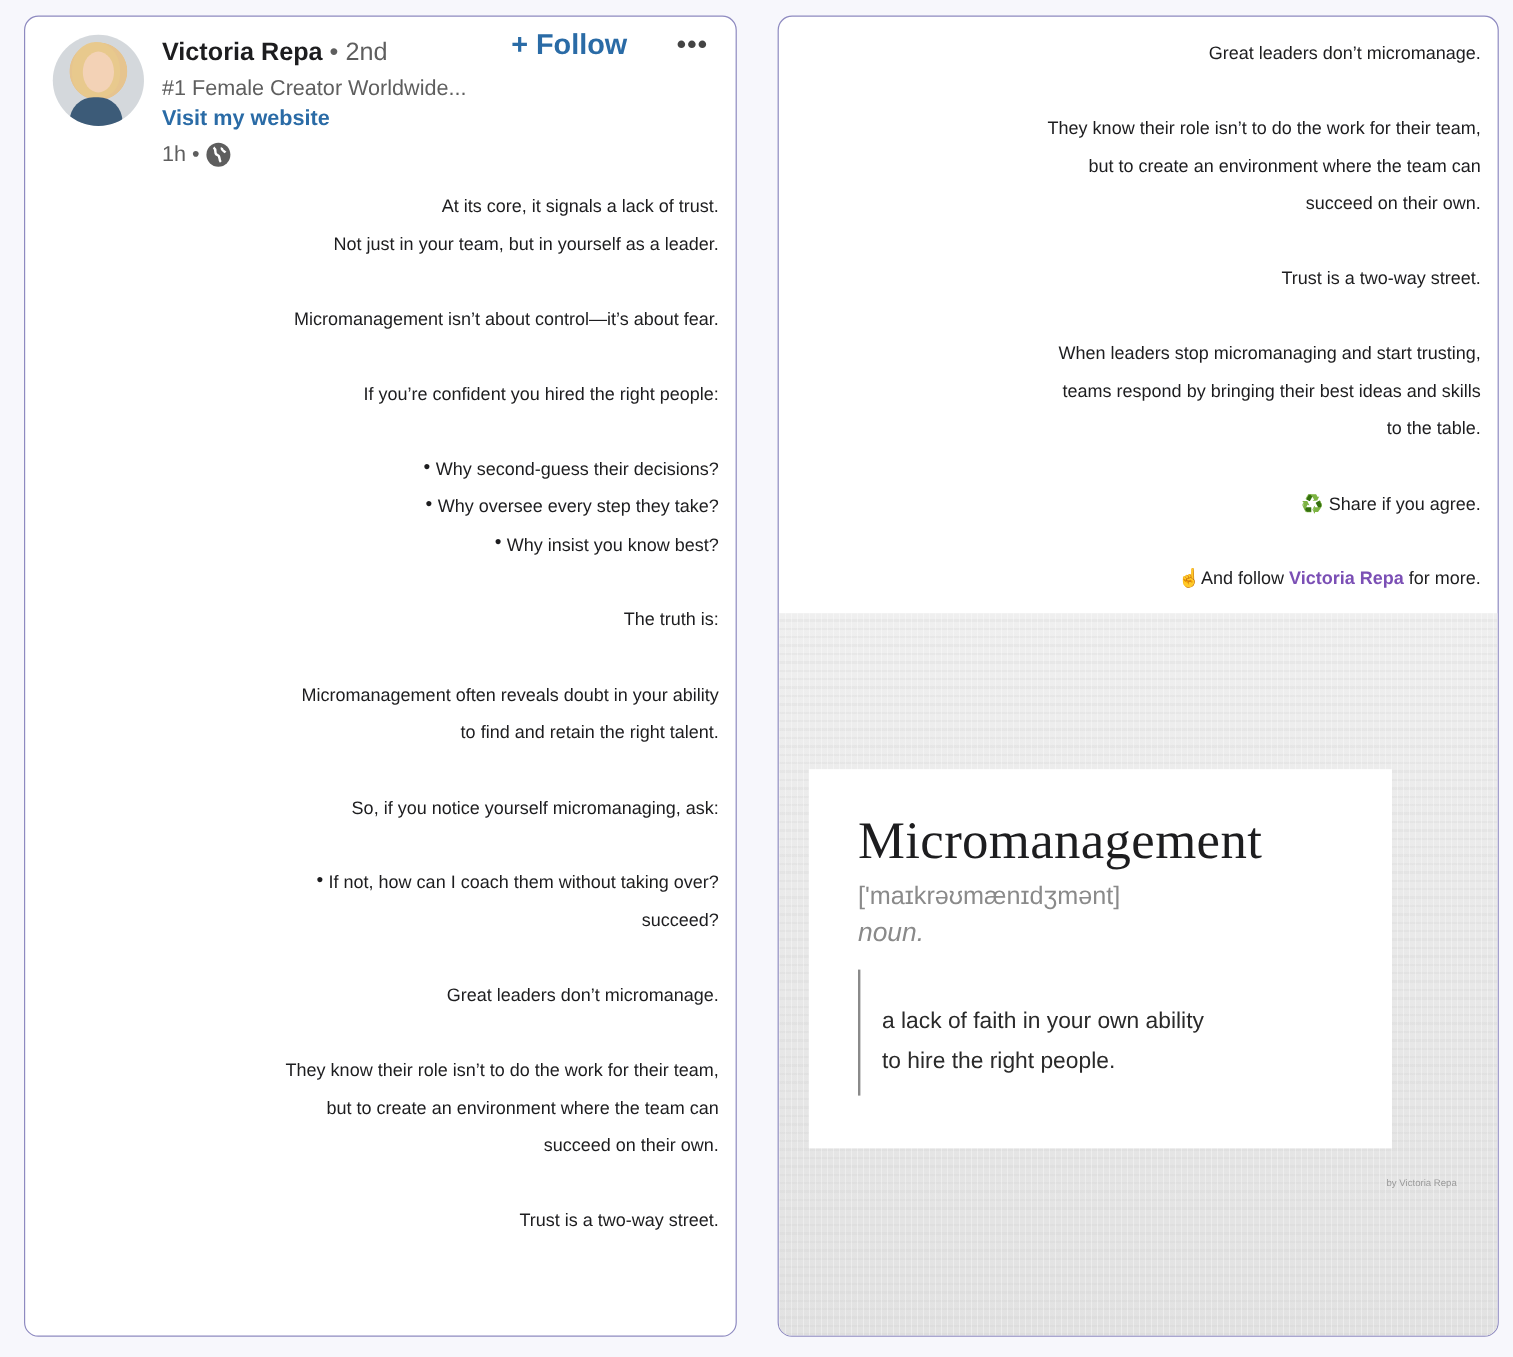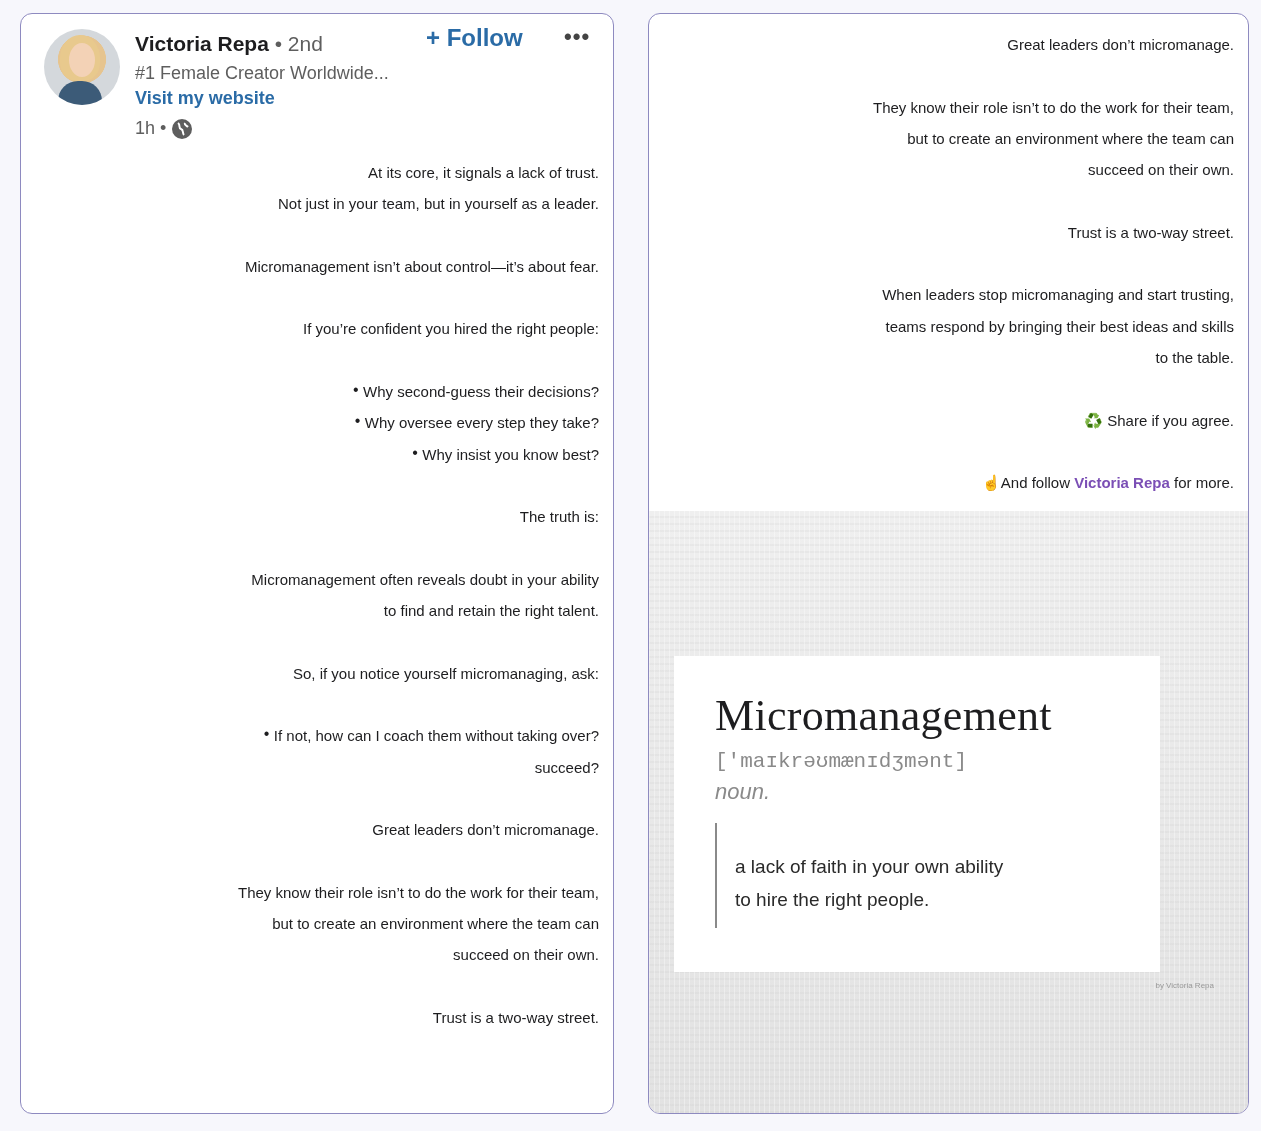--- a/index.html
+++ b/index.html
@@ -95,31 +95,31 @@
 
   
   .post-image {
     position: absolute; left: 0; right: 0; top: 497px; bottom: 0;
     background:
       repeating-linear-gradient(90deg, rgba(255,255,255,0.35) 0 1px, rgba(0,0,0,0) 1px 5px),
       repeating-linear-gradient(0deg, rgba(200,200,200,0.18) 0 2px, rgba(0,0,0,0) 2px 7px),
       linear-gradient(180deg, #efefef 0%, #e7e7e7 60%, #e2e2e2 100%);
   }
   .definition-card {
-    position: absolute; left: 25px; top: 145px;
+    position: absolute; left: 25px; top: 130px;
     width: 486px; height: 316px; background: #ffffff;
   }
   .def-word {
     position: absolute; left: 41px; top: 34px;
     font-family: "Liberation Serif", serif; font-size: 44px; color: #1d1d1f;
     letter-spacing: 0.3px;
   }
   .def-phonetic {
     position: absolute; left: 41px; top: 94px;
-    font-family: Liberation Mono, monospace; font-size: 21px; color: #8a8a8a;
+    font-family: Liberation Sans, sans-serif; font-size: 21px; color: #8a8a8a;
   }
   .def-pos {
     position: absolute; left: 41px; top: 123px;
     font-size: 22px; color: #8a8a8a; font-style: italic;
   }
   .def-quote-bar {
     position: absolute; left: 41px; top: 167px; width: 2px; height: 105px;
     background: #8a8a8a;
   }
   .def-text {

